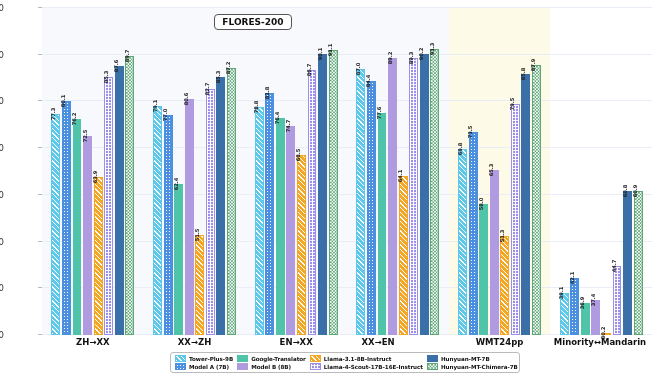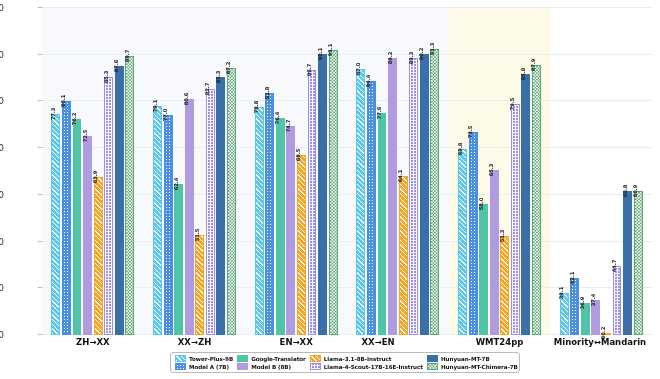--- a/index.html
+++ b/index.html
@@ -263,13 +263,14 @@
     <div class="ytick" style="top: 148.143px;">70</div>
     <div class="ytick" style="top: 101.429px;">80</div>
     <div class="ytick" style="top: 54.7143px;">90</div>
     <div class="ytick" style="top: 8px;">100</div>
     <div class="xgroup" style="left: 92.8333px;">ZH→XX</div>
     <div class="xgroup" style="left: 194.5px;">XX→ZH</div>
     <div class="xgroup" style="left: 296.167px;">EN→XX</div>
     <div class="xgroup" style="left: 378px;">XX→EN</div>
     <div class="xgroup" style="left: 499.5px;">WMT24pp</div>
     <div class="xgroup" style="left: 600px; text-align: right;">Minority↔Mandarin</div>
+    <div class="flores-badge" style="left: 214.333px; top: 14px;">FLORES-200</div>
   </div>
 
 </body></html>

